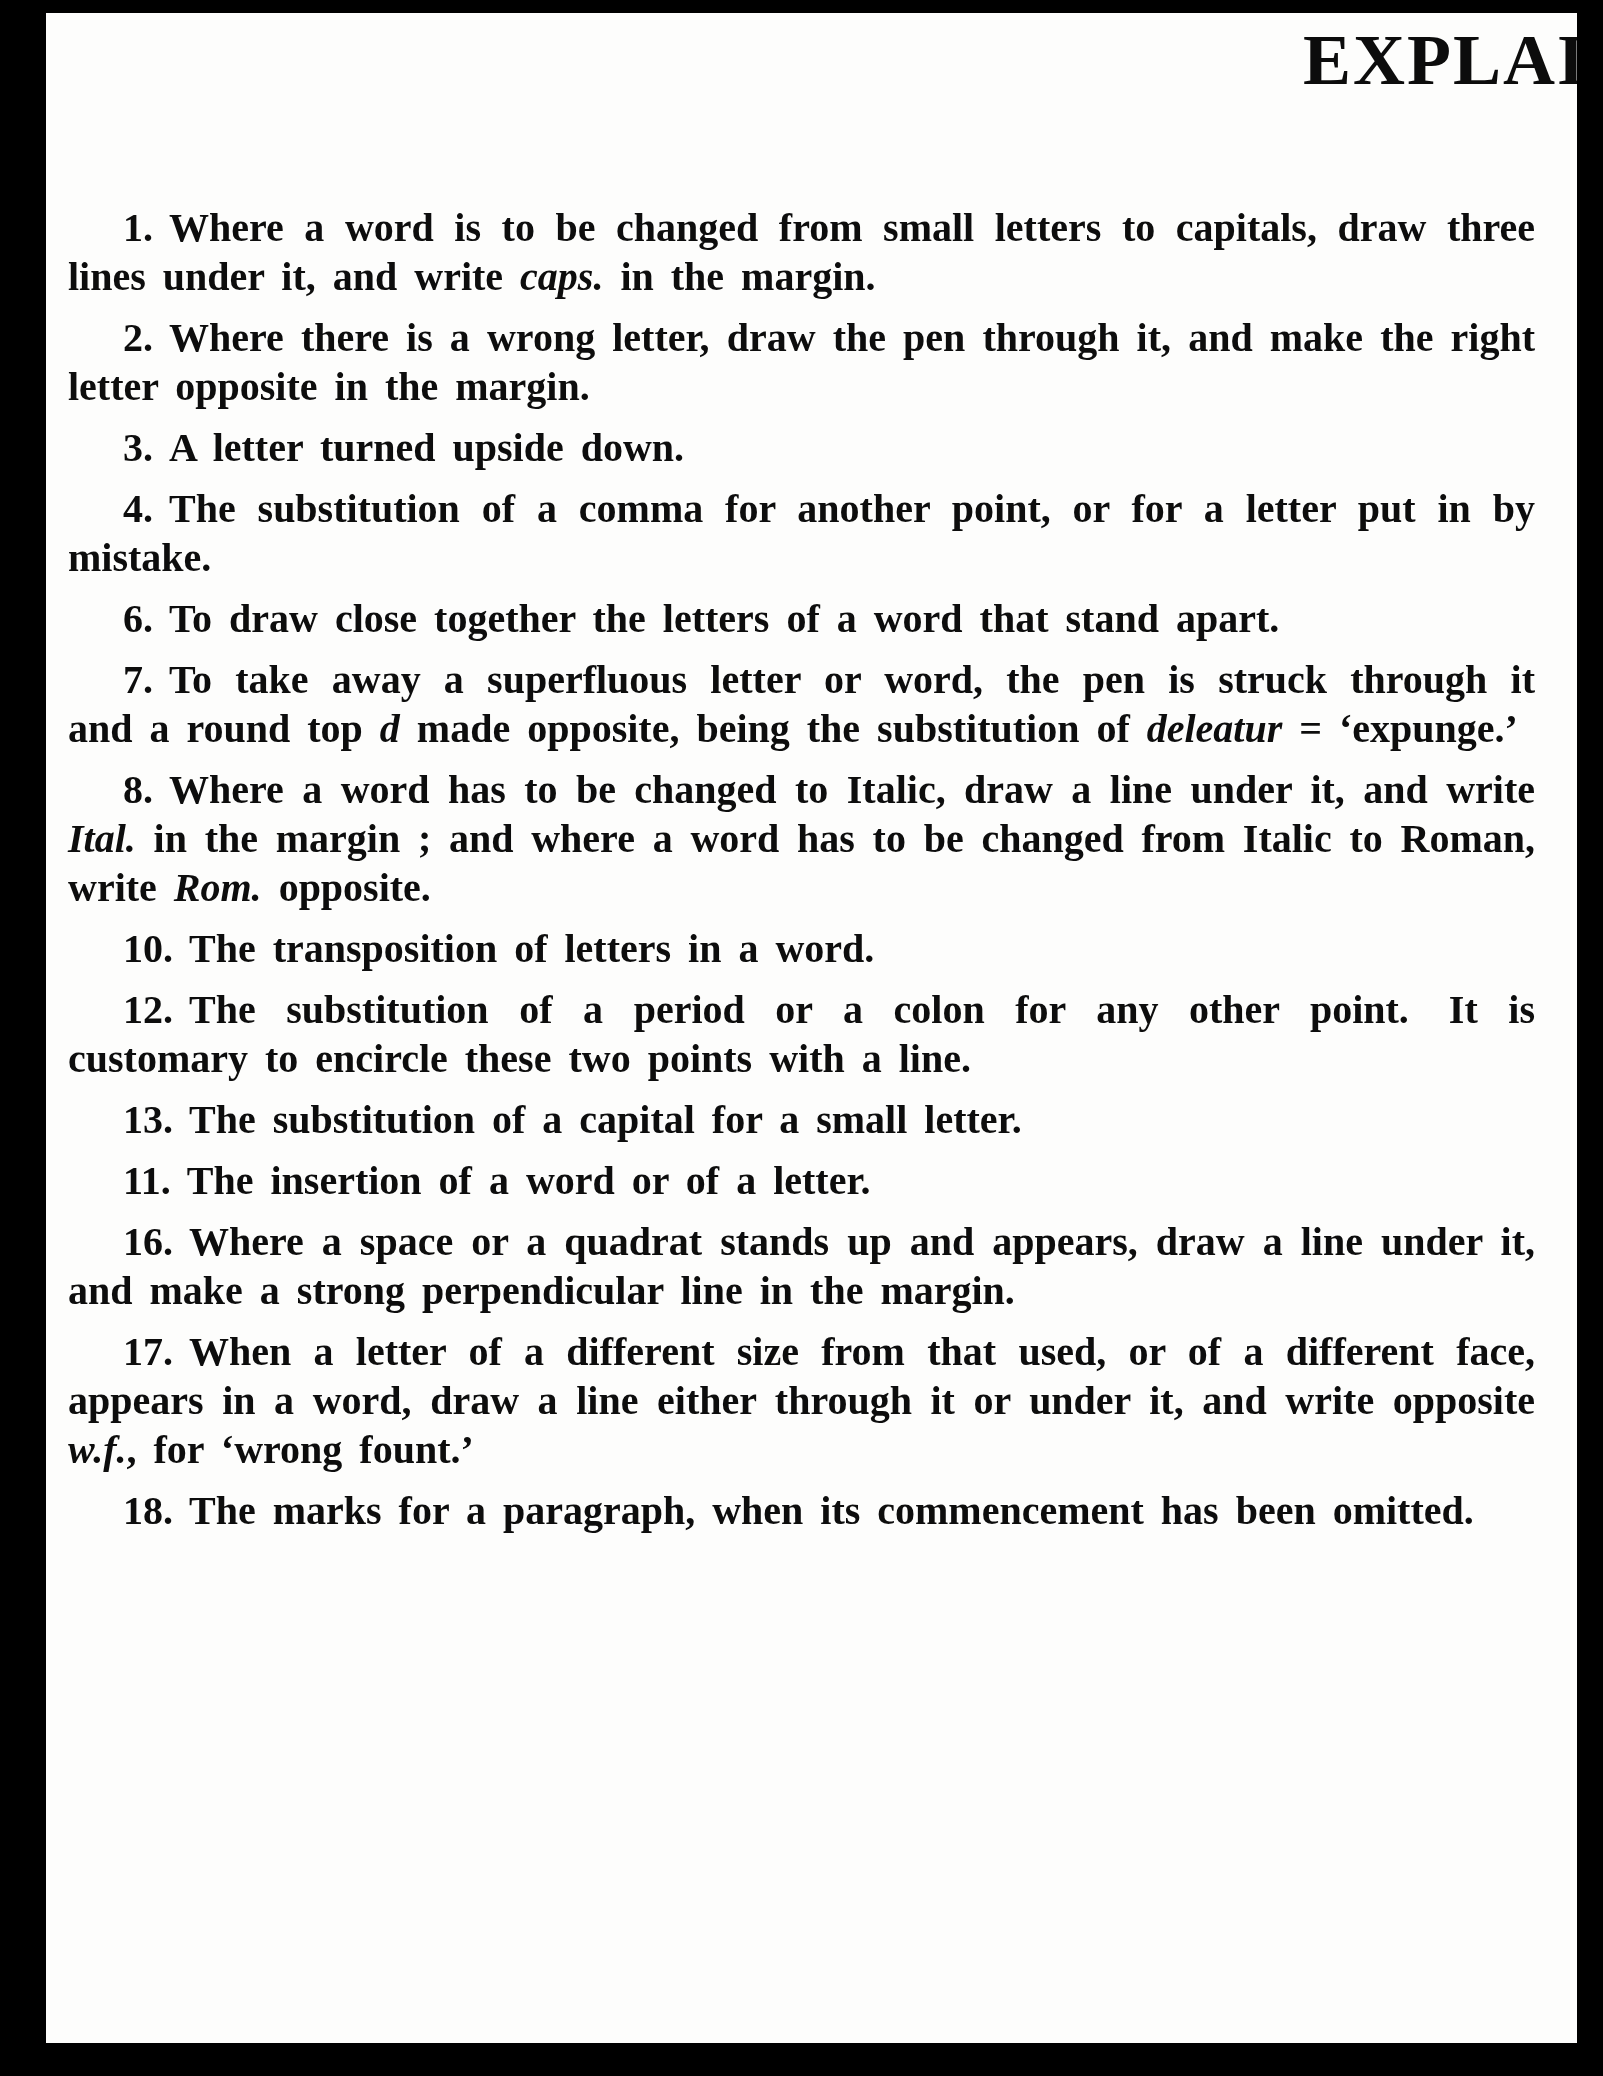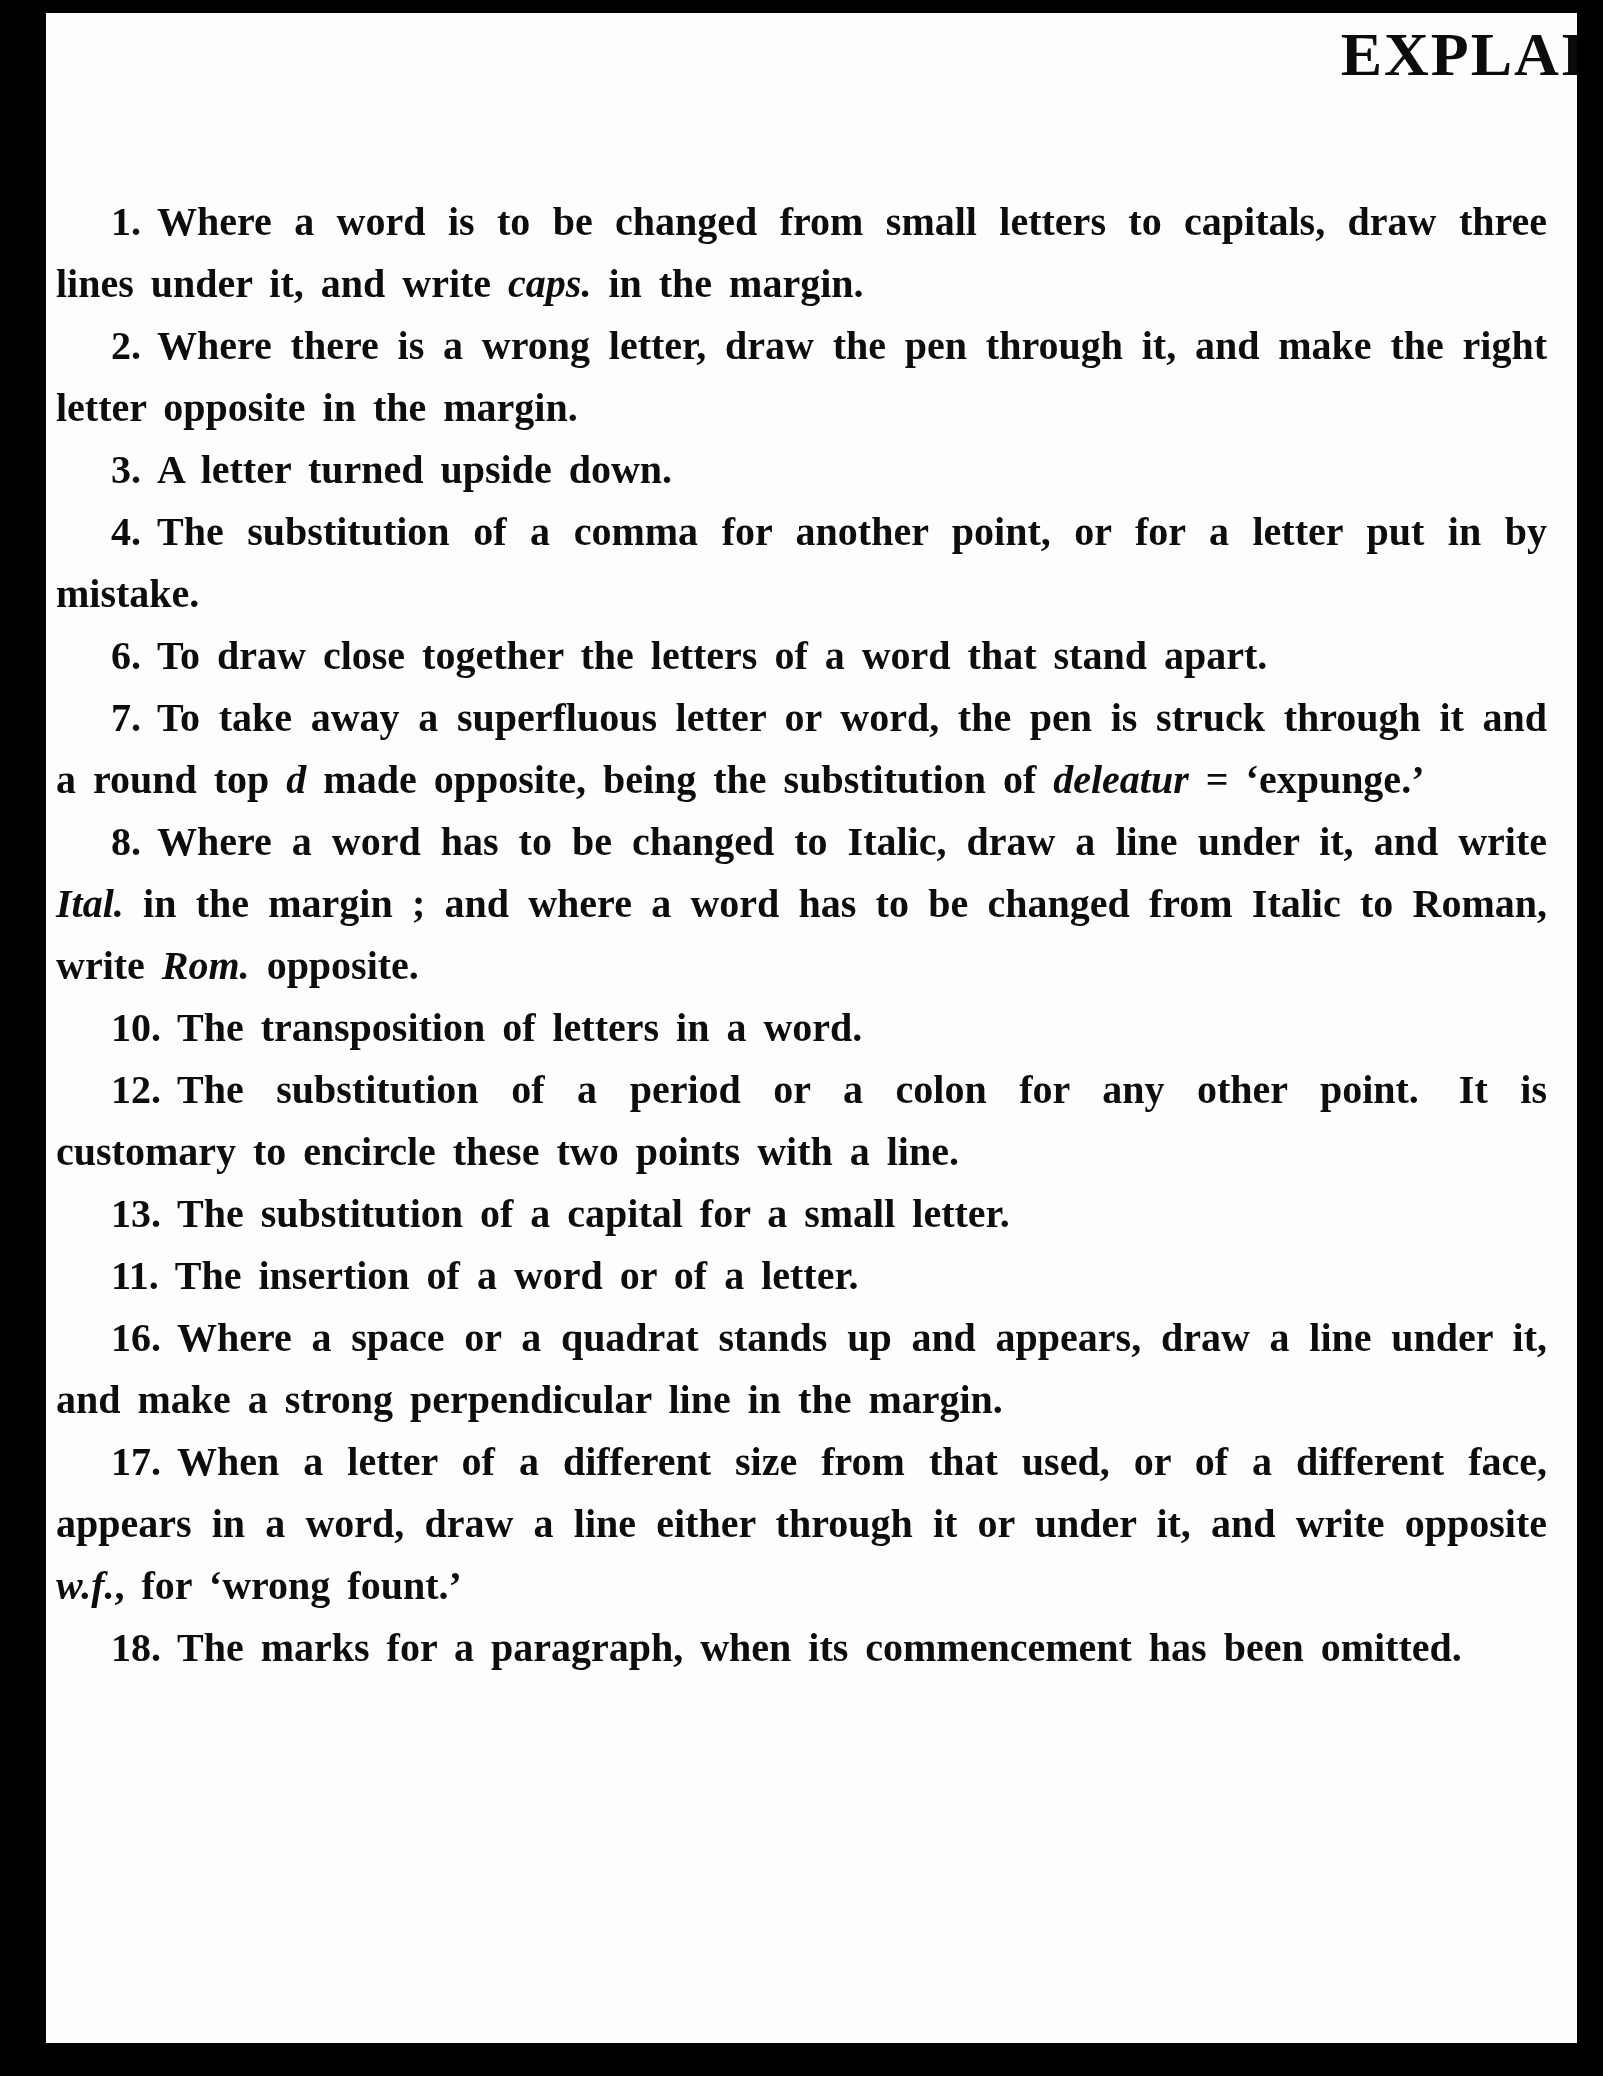--- a/index.html
+++ b/index.html
@@ -21,39 +21,39 @@
     top: 13px;
     width: 1531px;
     height: 2030px;
     background: #fdfdfc;
     overflow: hidden;
   }
   .title {
     position: absolute;
     top: 6px;
     right: -10px;
-    font-size: 62px;
+    font-size: 72px;
     font-weight: 700;
     letter-spacing: 2px;
     color: #0c0c0c;
     white-space: nowrap;
   }
   .content {
     position: absolute;
     left: 10px;
     right: 30px;
     top: 178px;
     color: #0d0d0d;
   }
   p.item {
-    margin: 0;
+    margin: 12px;
     padding: 0;
     text-indent: 55px;
     font-size: 40px;
-    line-height: 62px;
+    line-height: 49px;
     font-weight: 700;
     text-align: justify;
     word-spacing: 7px;
   }
   p.item .num {
     padding-right: 16px;
   }
   p.item .ital {
     font-style: italic;
   }

